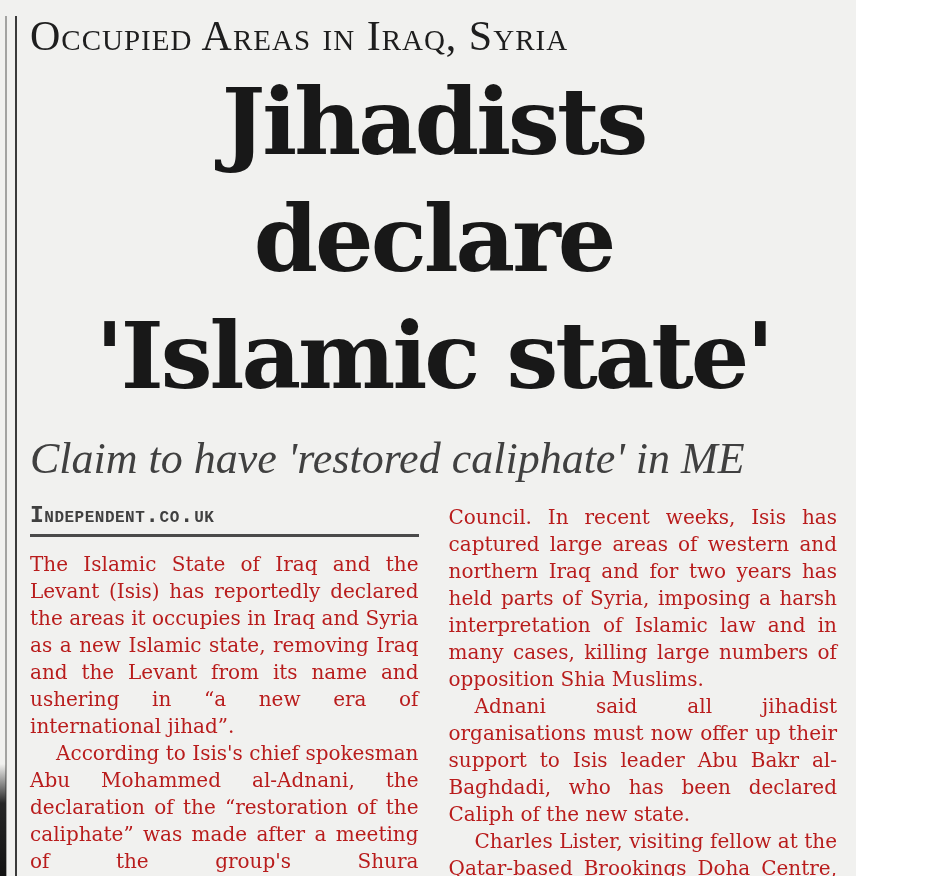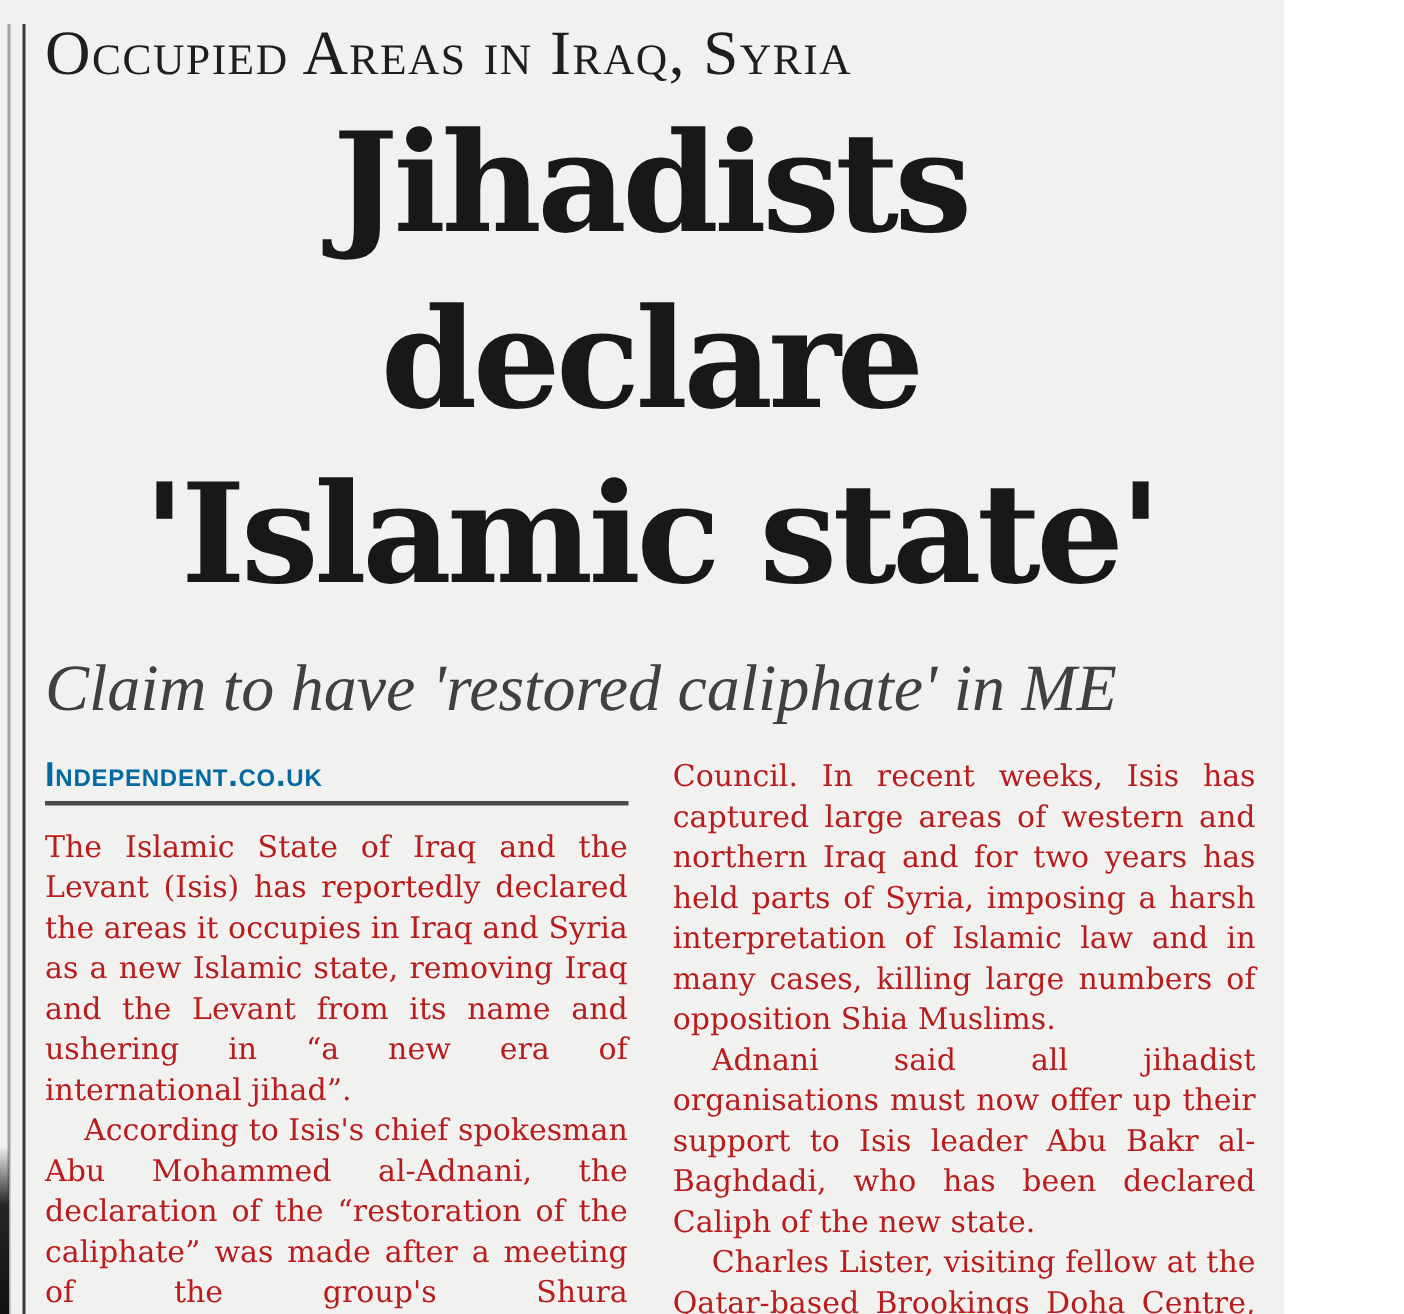--- a/index.html
+++ b/index.html
@@ -66,27 +66,27 @@
     line-height: 1.1;
     color: #404040;
   }
   .columns {
     display: flex;
     gap: 30px;
     margin-top: 20px;
   }
   .col { flex: 1 1 0; min-width: 0; }
   .byline {
-    font-family: Liberation Sans, sans-serif;
+    font-family: Liberation Mono, monospace;
     font-variant: small-caps;
     font-weight: bold;
     font-size: 23px;
     letter-spacing: 0.5px;
     line-height: 1.1;
-    color: #0369a1;
+    color: #404040;
   }
   .byline-rule {
     margin-top: 5px;
     height: 3px;
     background: #4a4a4a;
   }
   .body-text p {
     margin: 0;
     font-size: 20px;
     line-height: 27px;

